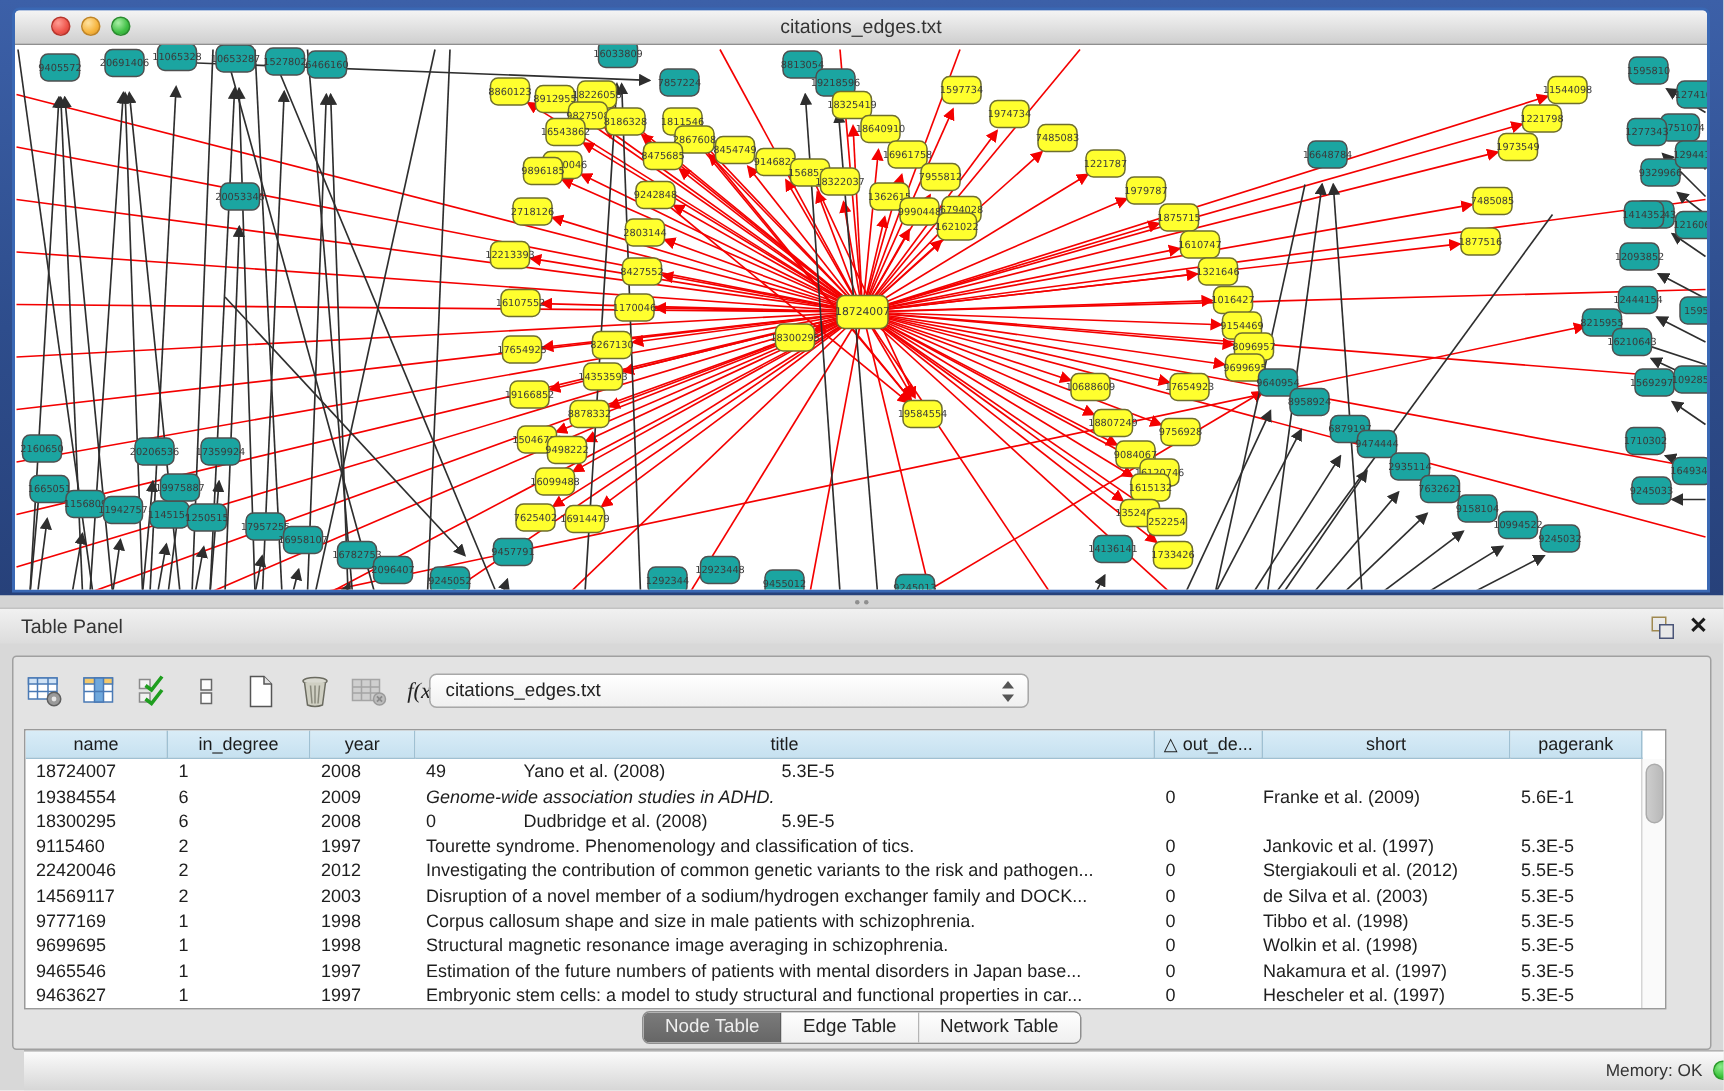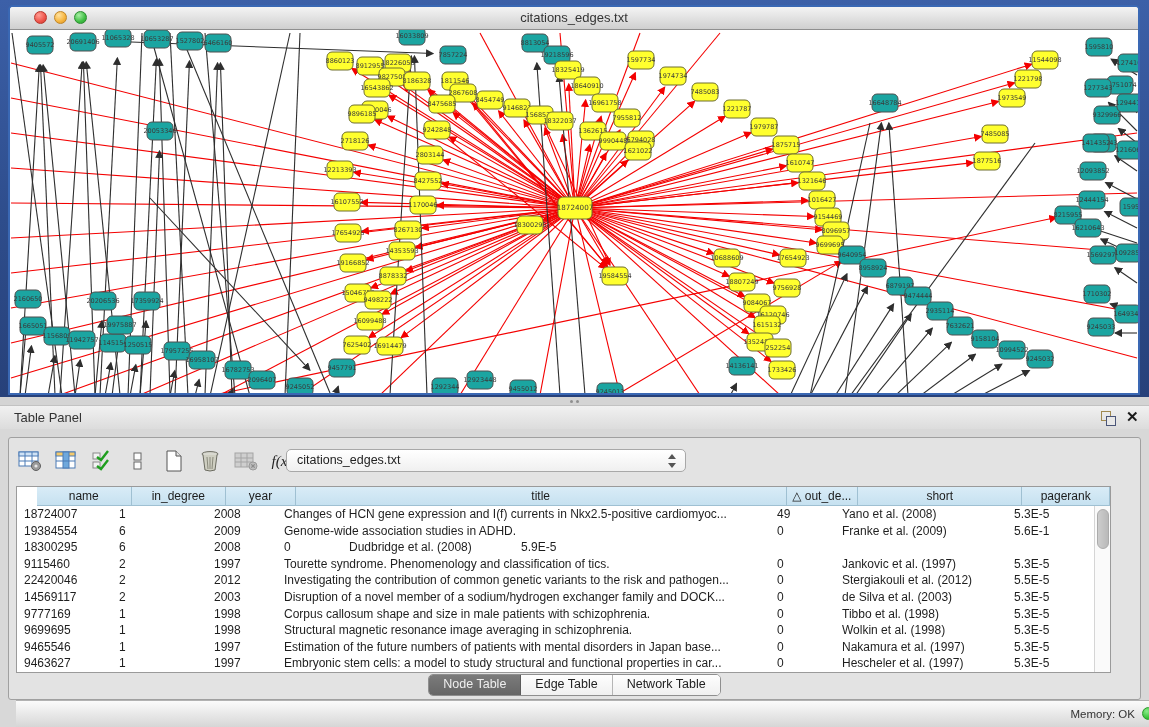--- a/index.html
+++ b/index.html
@@ -594,43 +594,42 @@
       <span>citations_edges.txt</span>
       <span class="combo-arrows">
           <span class="up"></span>
           <span class="dn"></span>
         </span>
     </div>
   </div>
 
   <div class="table-wrap">
     <div class="thead" id="thead">
-        <div class="th" style="width: 95px; margin-left: 20px;">name</div>
+        <div class="th" style="width: 95px;">name</div>
         <div class="th" style="width: 95px;">in_degree</div>
         <div class="th" style="width: 70px;">year</div>
         <div class="th" style="width: 493px;">title</div>
         <div class="th" style="width: 72px;">△ out_de...</div>
         <div class="th" style="width: 165px;">short</div>
         <div class="th" style="width: 88px;">pagerank</div>
       </div>
     <div id="tbody">
         <div class="trow">
           <div class="td" style="width: 95px;">18724007</div>
           <div class="td" style="width: 95px;">1</div>
           <div class="td" style="width: 70px;">2008</div>
-          <div class="td" style="width: 493px;">Changes of HCN gene expression and I(f) currents in Nkx2.5-positive cardiomyoc...</div>
           <div class="td" style="width: 72px;">49</div>
           <div class="td center" style="width: 165px;">Yano et al. (2008)</div>
           <div class="td" style="width: 88px;">5.3E-5</div>
         </div>
         <div class="trow">
           <div class="td" style="width: 95px;">19384554</div>
           <div class="td" style="width: 95px;">6</div>
           <div class="td" style="width: 70px;">2009</div>
-          <div class="td" style="width: 493px;">Genome-wide association studies in ADHD.</div>
+          <div class="td" style="width: 493px; font-style: italic;">Genome-wide association studies in ADHD.</div>
           <div class="td" style="width: 72px;">0</div>
           <div class="td center" style="width: 165px;">Franke et al. (2009)</div>
           <div class="td" style="width: 88px;">5.6E-1</div>
         </div>
         <div class="trow">
           <div class="td" style="width: 95px;">18300295</div>
           <div class="td" style="width: 95px;">6</div>
           <div class="td" style="width: 70px;">2008</div>
           <div class="td" style="width: 72px;">0</div>
           <div class="td center" style="width: 165px;">Dudbridge et al. (2008)</div>

